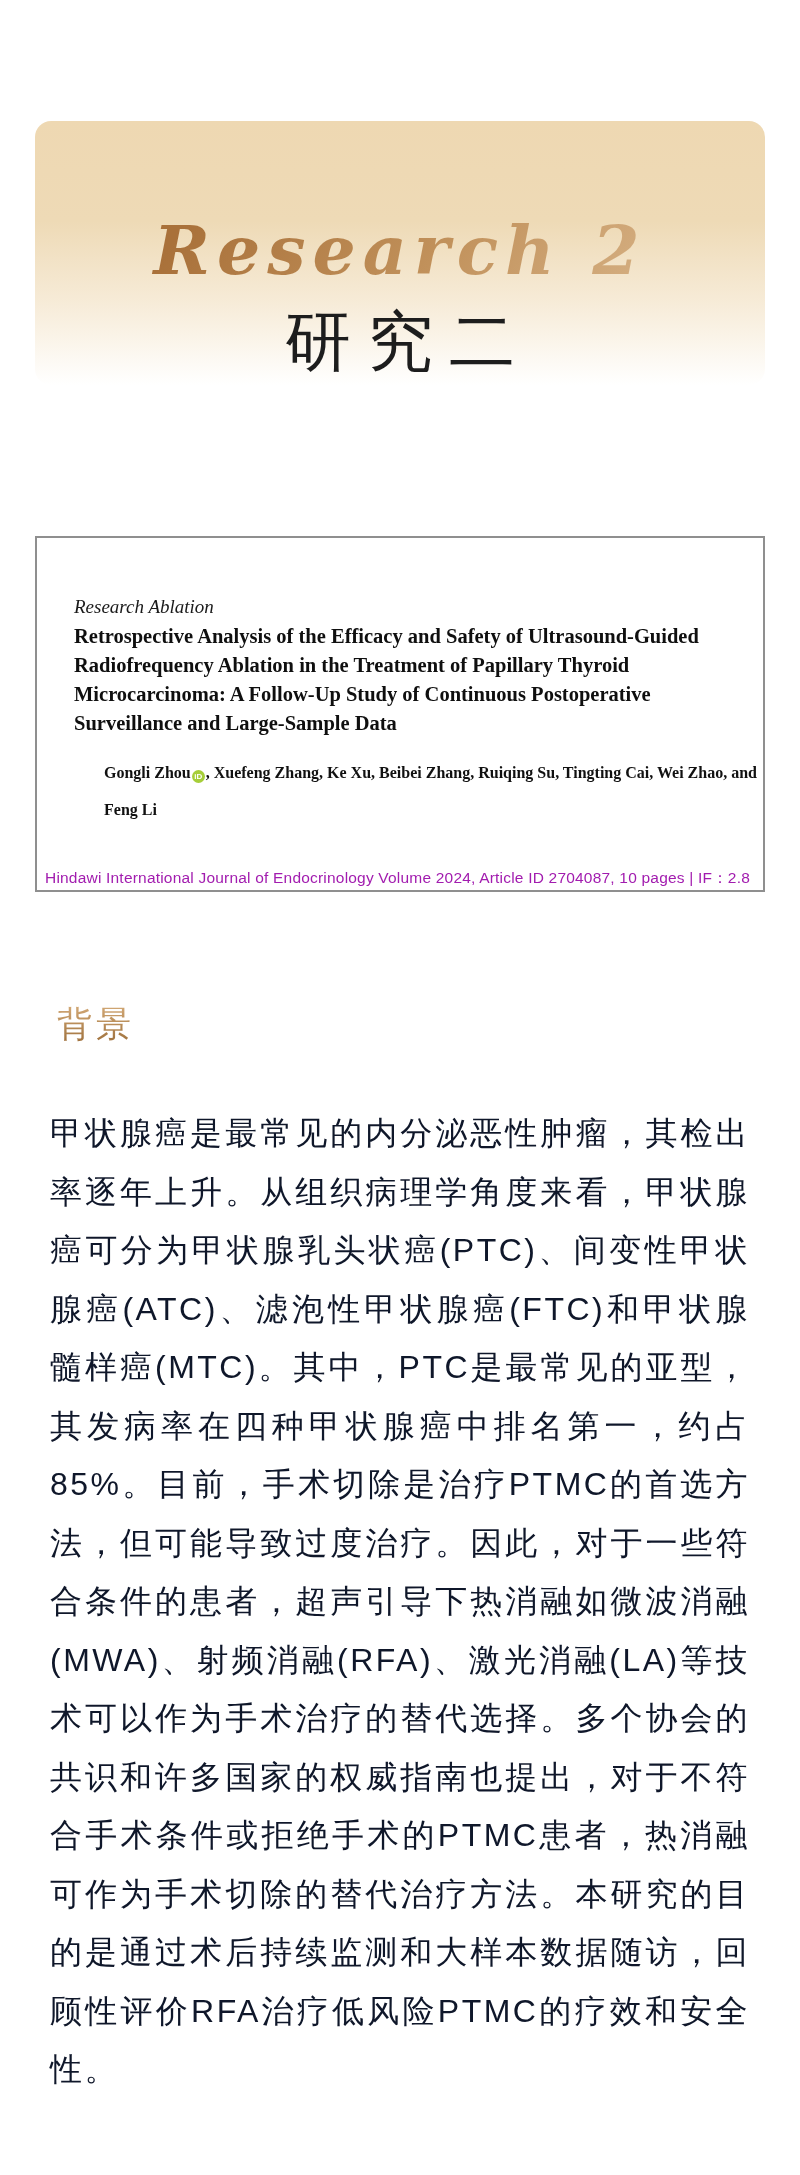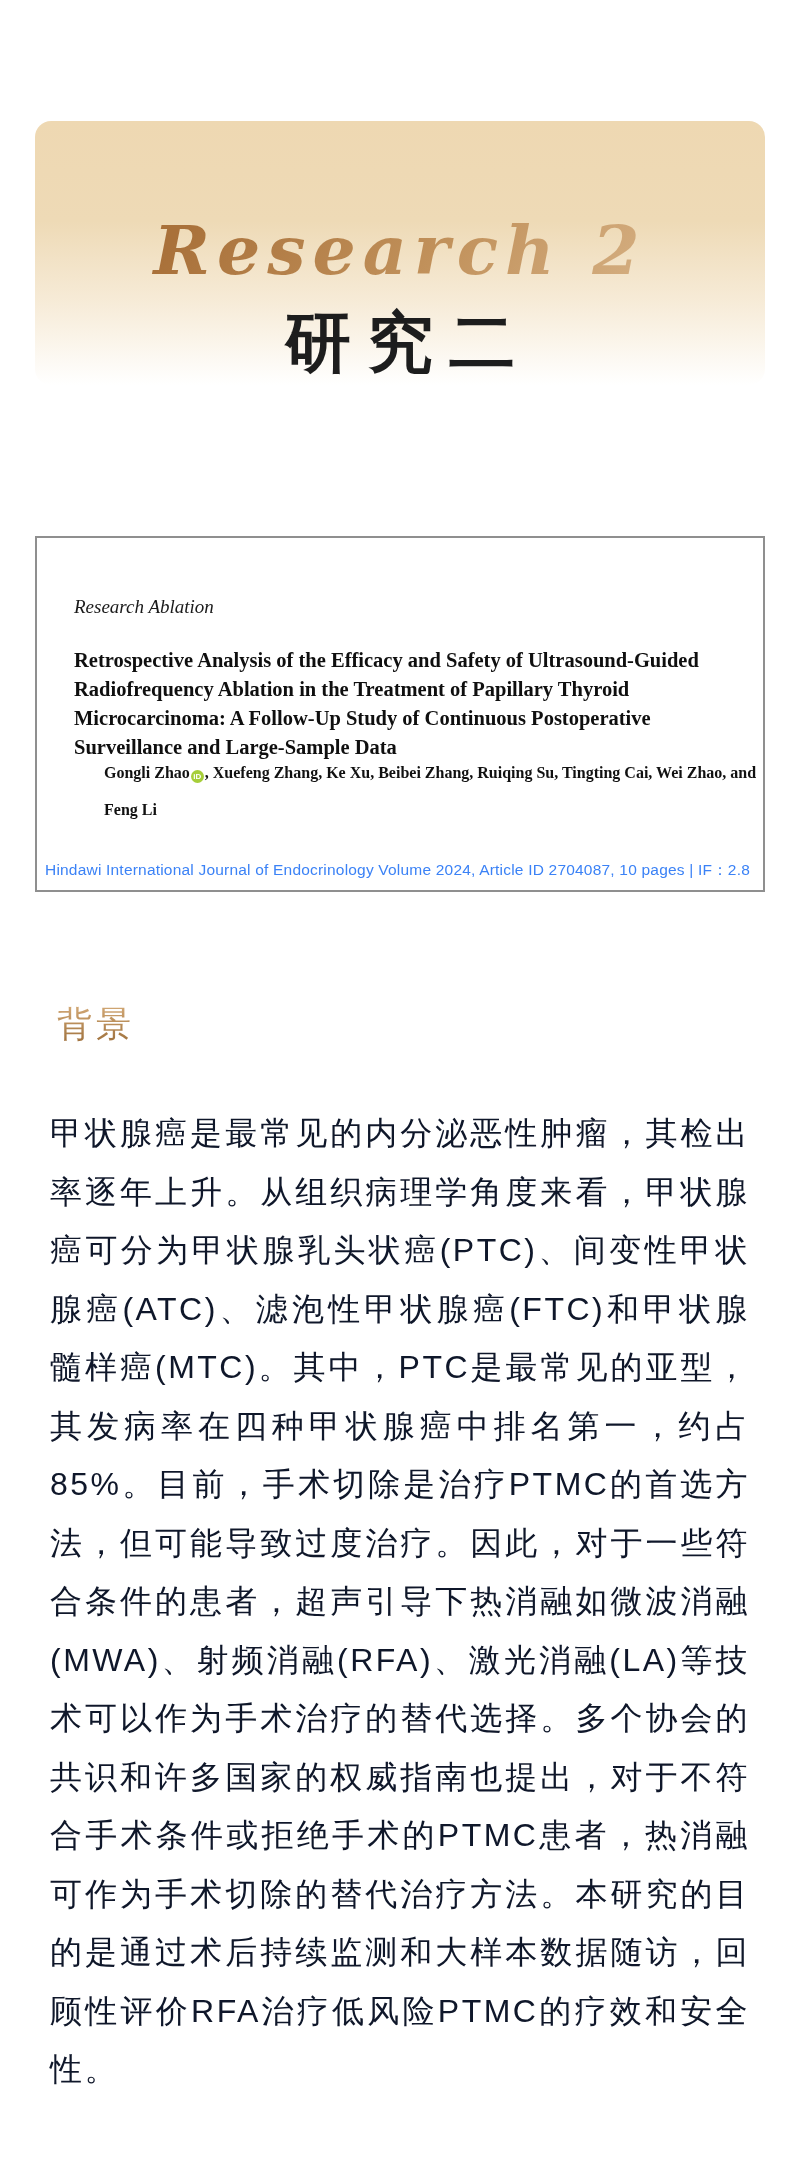--- a/index.html
+++ b/index.html
@@ -34,21 +34,21 @@
     background:linear-gradient(125deg,#a9713a 20%,#c1915b 55%,#d8b488 90%);
     -webkit-background-clip:text;
     background-clip:text;
     -webkit-text-fill-color:transparent;
   }
   .banner-zh{
     position:absolute;
     left:0; right:0; top:188px;
     text-align:center;
     font-family:"DejaVu Serif", serif;
-    font-weight:700;
+    font-weight:400;
     font-size:66px;
     line-height:1;
     letter-spacing:16px;
     text-indent:16px;
     color:#1d1d1d;
   }
 
   
   .article-box{
     position:absolute;
@@ -68,21 +68,20 @@
   }
   .paper-title{
     position:absolute;
     left:37px; top:84px;
     width:648px;
     font-family:"Liberation Serif", serif;
     font-weight:bold;
     font-size:20.5px;
     line-height:29px;
     color:#0f0f0f;
-    margin-top:24px;
   }
   .authors{
     position:absolute;
     left:67px; top:216px;
     width:660px;
     font-family:"Liberation Serif", serif;
     font-weight:bold;
     font-size:16px;
     line-height:22px;
     color:#111111;
@@ -96,26 +95,26 @@
     color:#ffffff;
     font-size:8px;
     line-height:13px;
     text-align:center;
     font-family:"Liberation Sans", sans-serif;
     font-weight:bold;
     vertical-align:-1px;
   }
   .source-line{
     position:absolute;
-    left:8px; bottom:9px;
+    left:8px; bottom:1px;
     width:720px;
     font-family:"Liberation Sans", sans-serif;
     font-size:15.5px;
     letter-spacing:0.2px;
-    color:#3b82f6;
+    color:#a21caf;
     white-space:nowrap;
   }
 
   
   .section-heading{
     position:absolute;
     left:57px; top:1003px;
     font-family:"DejaVu Serif", serif;
     font-weight:normal;
     font-size:35px;
@@ -146,21 +145,21 @@
 
   <div class="banner">
     <div class="banner-en">Research 2</div>
     <div class="banner-zh">研究二</div>
   </div>
 
   <div class="article-box">
     <div class="kicker">Research Ablation</div>
     <div class="paper-title">Retrospective Analysis of the Efficacy and Safety of Ultrasound-Guided Radiofrequency Ablation in the Treatment of Papillary Thyroid Microcarcinoma: A Follow-Up Study of Continuous Postoperative Surveillance and Large-Sample Data</div>
     <div class="authors">
-      <span>Gongli Zhao</span><span class="orcid-dot">iD</span><span>, Xuefeng Zhang, Ke Xu, Beibei Zhang, Ruiqing Su, Tingting Cai, Wei Zhao, and Feng Li</span>
+      <span>Gongli Zhou</span><span class="orcid-dot">iD</span><span>, Xuefeng Zhang, Ke Xu, Beibei Zhang, Ruiqing Su, Tingting Cai, Wei Zhao, and Feng Li</span>
     </div>
     <div class="source-line">Hindawi International Journal of Endocrinology Volume 2024, Article ID 2704087, 10 pages | IF：2.8</div>
   </div>
 
   <div class="section-heading">背景</div>
 
   <div class="body-paragraph">甲状腺癌是最常见的内分泌恶性肿瘤，其检出率逐年上升。从组织病理学角度来看，甲状腺癌可分为甲状腺乳头状癌(PTC)、间变性甲状腺癌(ATC)、滤泡性甲状腺癌(FTC)和甲状腺髓样癌(MTC)。其中，PTC是最常见的亚型，其发病率在四种甲状腺癌中排名第一，约占85%。目前，手术切除是治疗PTMC的首选方法，但可能导致过度治疗。因此，对于一些符合条件的患者，超声引导下热消融如微波消融(MWA)、射频消融(RFA)、激光消融(LA)等技术可以作为手术治疗的替代选择。多个协会的共识和许多国家的权威指南也提出，对于不符合手术条件或拒绝手术的PTMC患者，热消融可作为手术切除的替代治疗方法。本研究的目的是通过术后持续监测和大样本数据随访，回顾性评价RFA治疗低风险PTMC的疗效和安全性。</div>
 
 </div>
 

